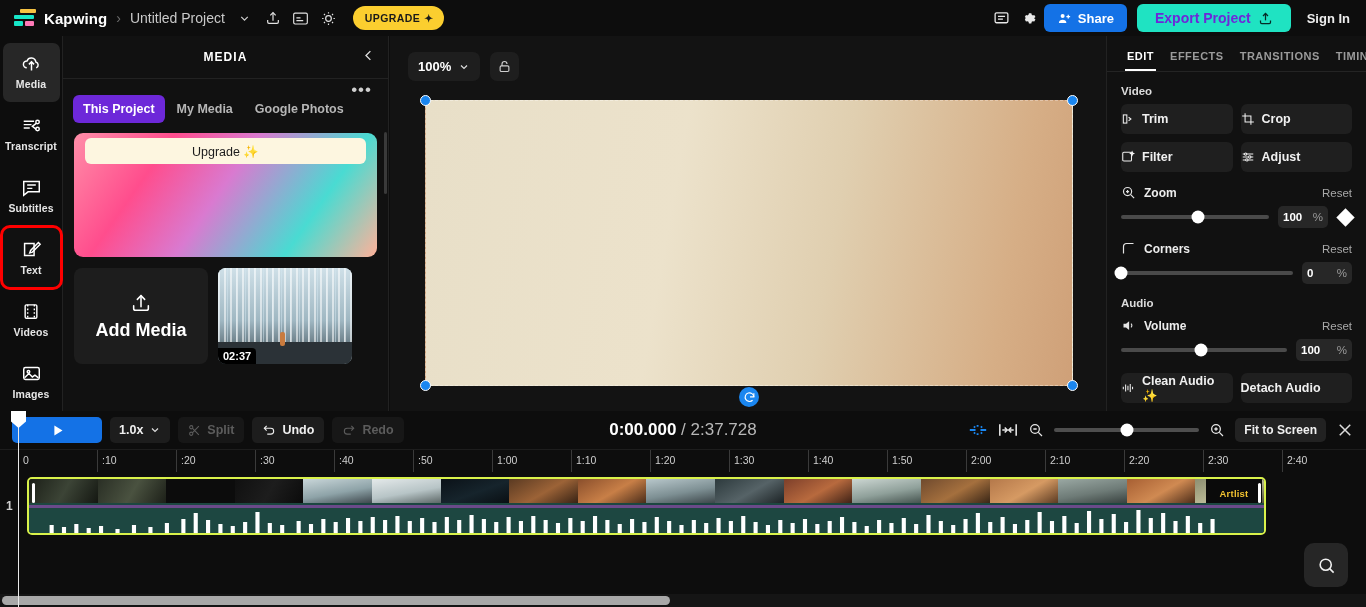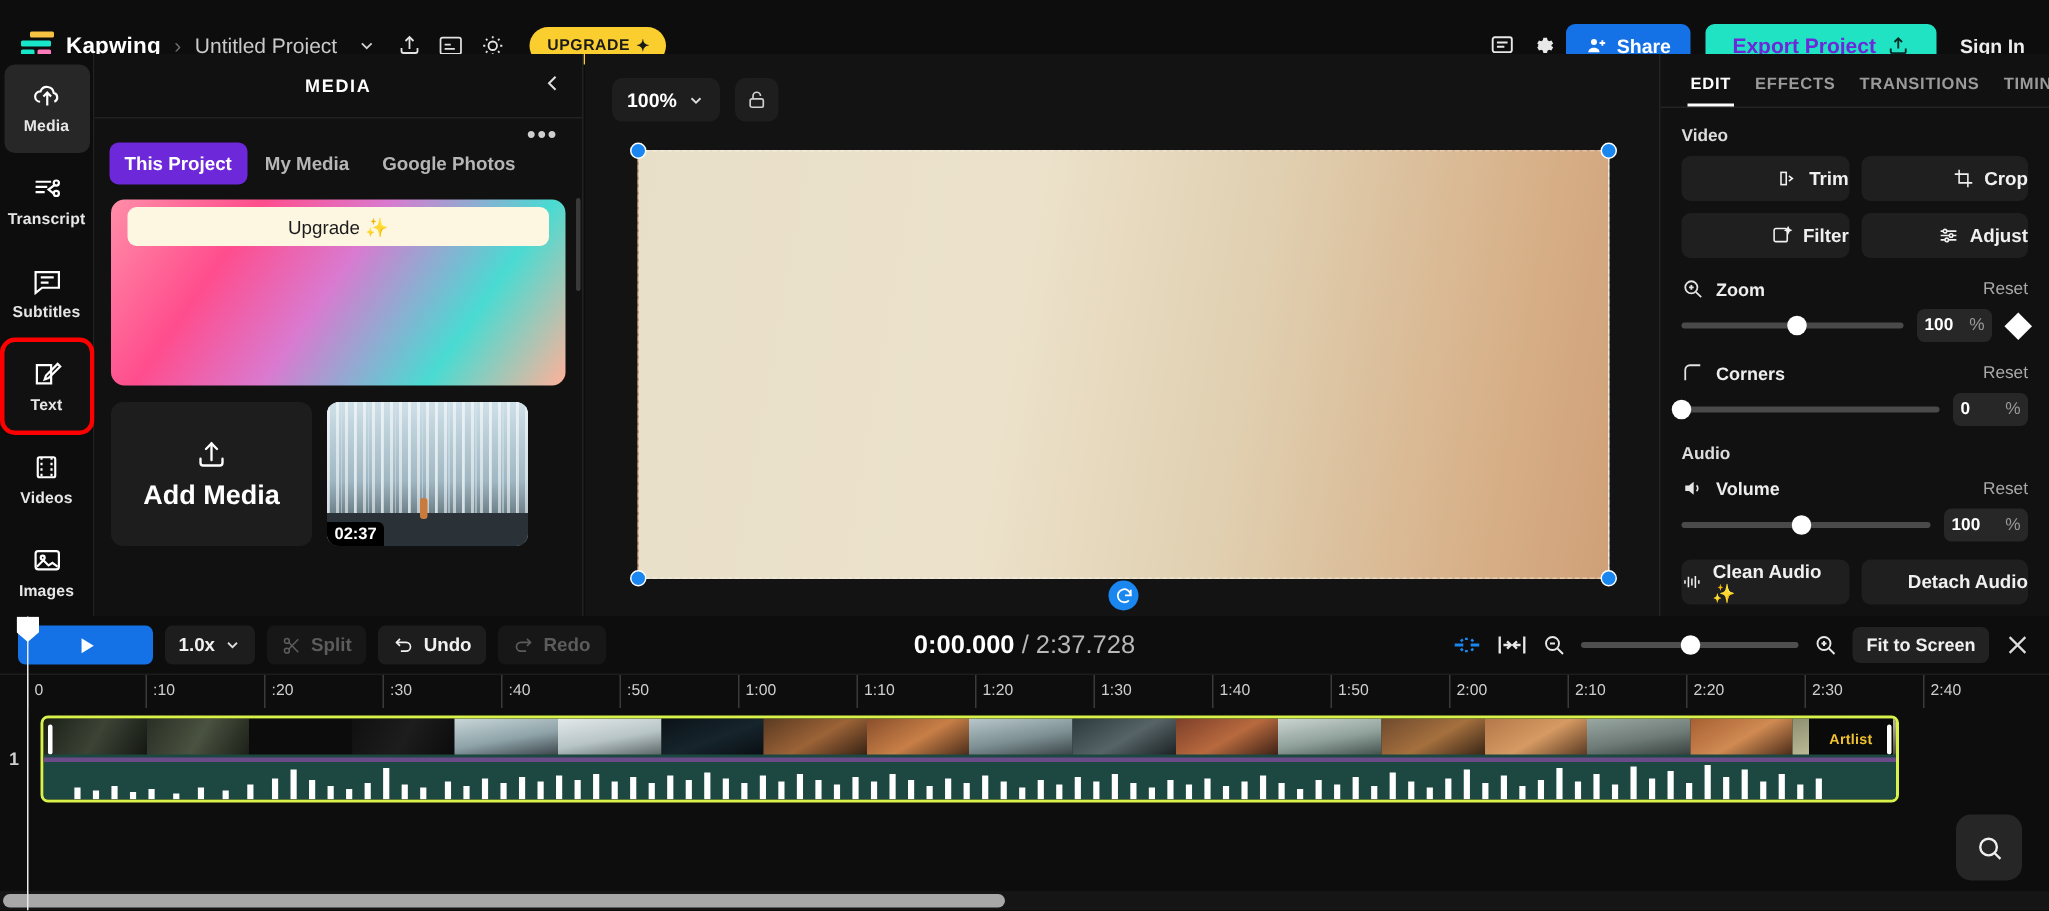--- a/index.html
+++ b/index.html
@@ -7,21 +7,21 @@
     width: 1366px; height: 607px;
     background: #0d0d0d;
     font-family: "Liberation Sans", sans-serif;
     color: #e8e8e8;
     overflow: hidden;
   }
   .app { position: relative; width: 1366px; height: 607px; }
 
   
   .header {
-    position: absolute; top: 12px; left: 0; width: 1366px; height: 36px;
+    position: absolute; top: 0; left: 0; width: 1366px; height: 36px;
     background: #0d0d0d; display: flex; align-items: center;
     padding: 0 10px; gap: 0px;
   }
   .logo-mark { width: 22px; height: 18px; position: relative; margin-right: 8px; margin-left: 4px; }
   .logo-mark i { position: absolute; display: block; border-radius: 1px; }
   .lm1 { left: 6px; top: 0; width: 16px; height: 4px; background: #f5c242; }
   .lm2 { left: 0px; top: 6px; width: 20px; height: 4px; background: #17e6c8; }
   .lm3 { left: 0px; top: 12px; width: 9px; height: 5px; background: #17e6c8; }
   .lm4 { left: 11px; top: 12px; width: 9px; height: 5px; background: #ff7ab8; }
   .brand { font-size: 15px; font-weight: bold; color: #fff; letter-spacing: .1px; }
@@ -181,21 +181,21 @@
     padding: 4px 8px 9px 8px; cursor: pointer; position: relative; white-space: nowrap;
   }
   .rtab.active { color: #fff; }
   .rtab.active::after {
     content: ''; position: absolute; left: 6px; right: 6px; bottom: 0; height: 2px; background: #fff;
   }
   .rsec-title { font-size: 11.5px; font-weight: bold; color: #dcdcdc; padding: 13px 14px 7px 14px; }
   .btn-grid { display: grid; grid-template-columns: 1fr 1fr; gap: 8px; padding: 0 14px; }
   .gbtn {
     height: 30px; background: #1f1f1f; border-radius: 6px; display: flex;
-    align-items: center; justify-content: flex-end; gap: 7px;
+    align-items: center; justify-content: flex-start; gap: 7px;
     font-size: 12.5px; font-weight: bold; color: #f0f0f0; cursor: pointer;
   }
   .ctrl-row { display: flex; align-items: center; padding: 13px 14px 0 14px; }
   .ctrl-label { font-size: 12px; font-weight: bold; color: #ededed; margin-left: 8px; }
   .reset-lnk { margin-left: auto; font-size: 11.5px; color: #a9a9a9; cursor: pointer; }
   .slider-row { display: flex; align-items: center; gap: 9px; padding: 6px 14px 0 14px; }
   .track { flex: 1; height: 4px; background: #4a4a4a; border-radius: 3px; position: relative; }
   .knob {
     position: absolute; top: 50%; width: 13px; height: 13px; background: #fff;
     border-radius: 50%; transform: translate(-50%, -50%); cursor: pointer;

